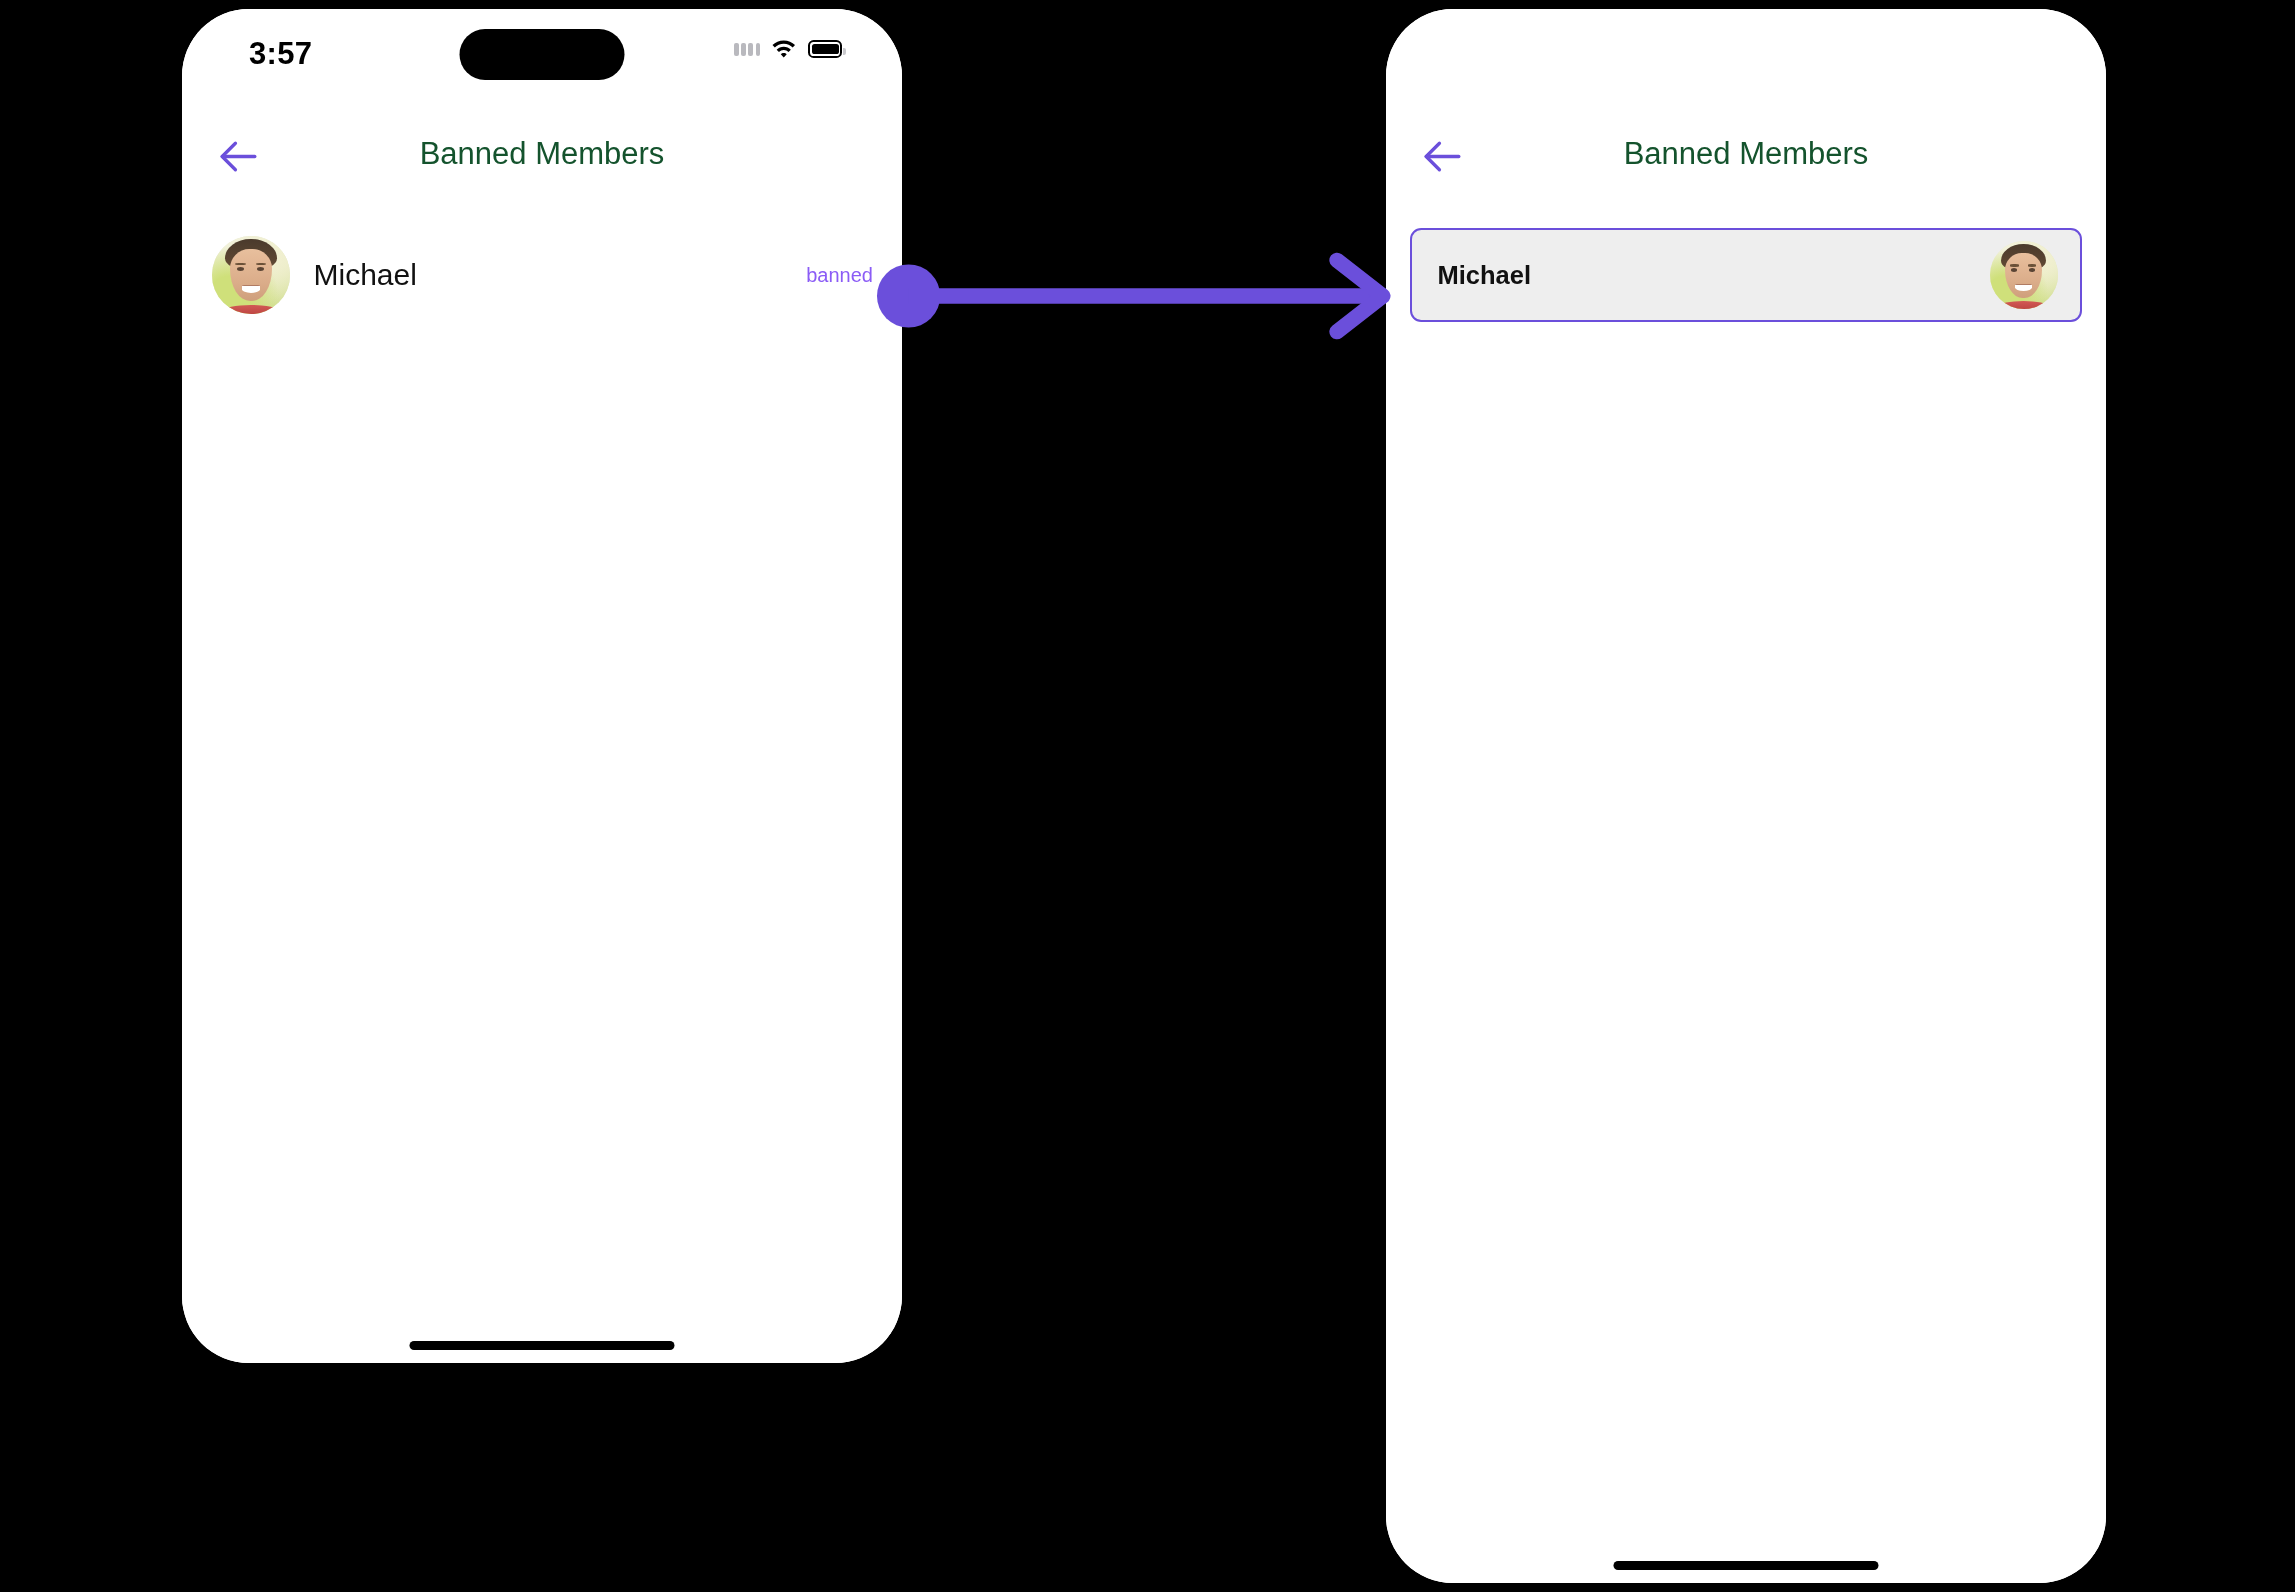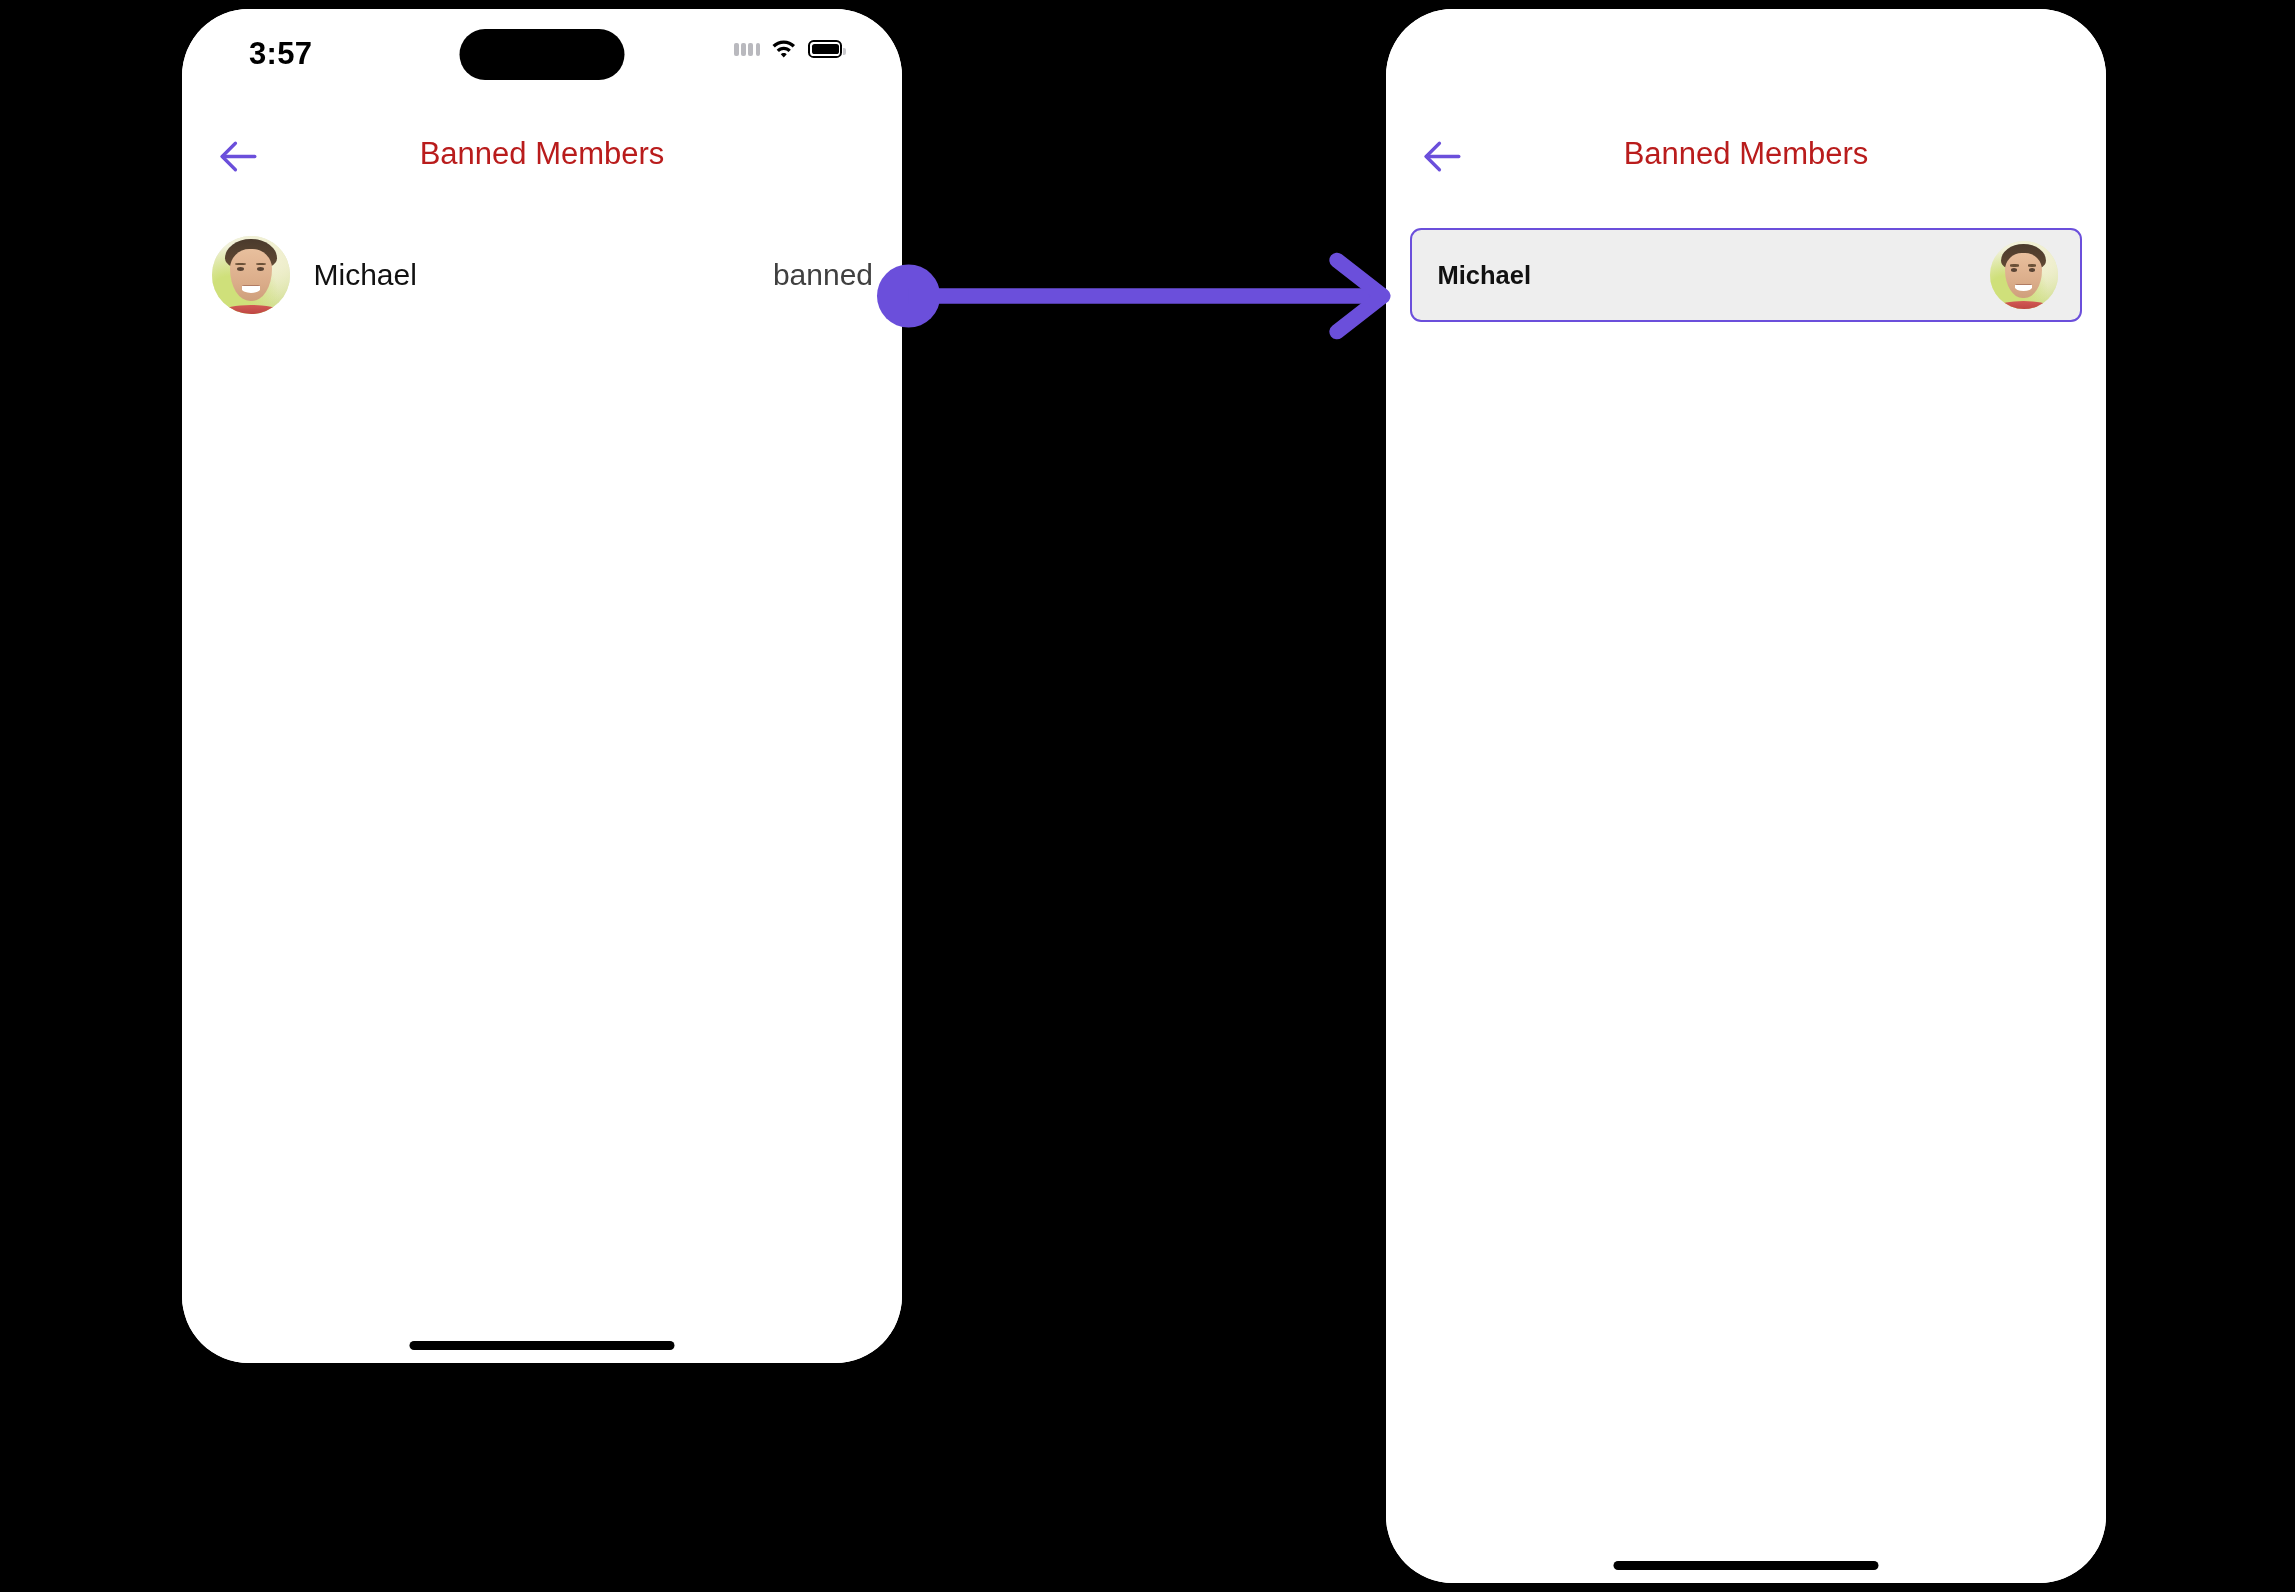--- a/index.html
+++ b/index.html
@@ -121,21 +121,21 @@
     height: 45px;
     cursor: pointer;
   }
   .back-btn svg { display: block; }
   .nav-title {
     position: absolute;
     left: 0; right: 0;
     top: 9.2px;
     text-align: center;
     font-size: 31px;
-    color: #b91c1c;
+    color: #14532d;
     font-weight: 400;
   }
 
   
   .list-row {
     position: absolute;
     left: 0; right: 0;
     top: 225px;
     height: 82px;
     display: flex;
@@ -208,22 +208,22 @@
     border-radius: 50% 50% 0 0;
   }
   .row-name {
     margin-left: 23.5px;
     font-size: 30px;
     color: #111111;
     font-weight: 400;
   }
   .row-status {
     margin-left: auto;
-    font-size: 30px;
-    color: #404040;
+    font-size: 20px;
+    color: #8b5cf6;
     font-weight: 400;
   }
 
   
   .member-card {
     position: absolute;
     left: 24px;
     top: 219px;
     width: 672px;
     height: 94px;

